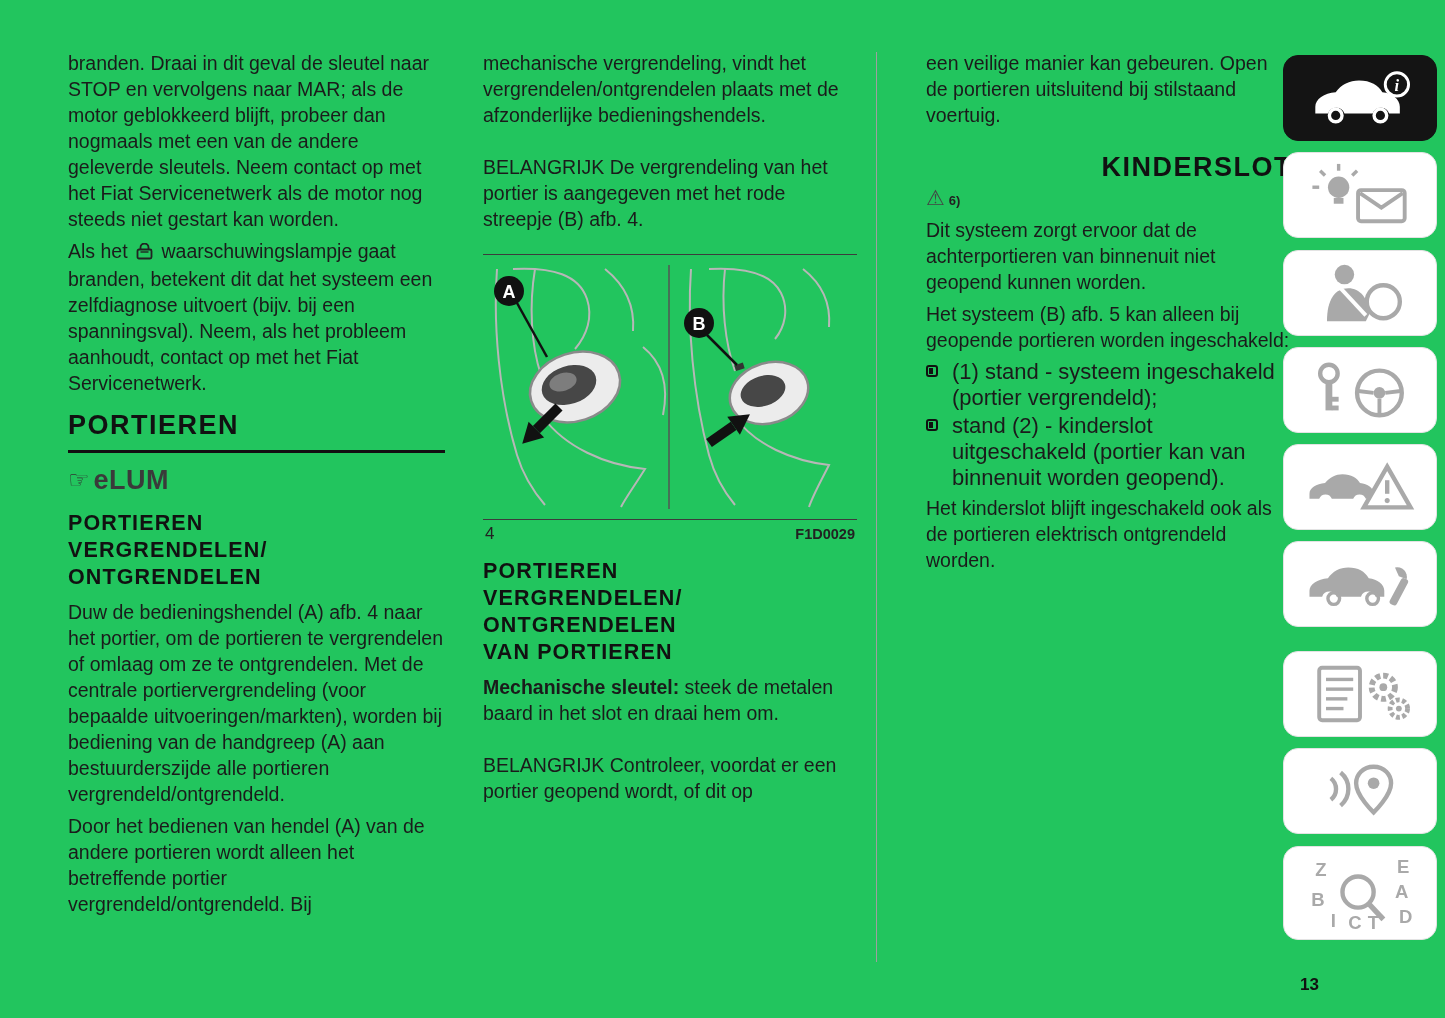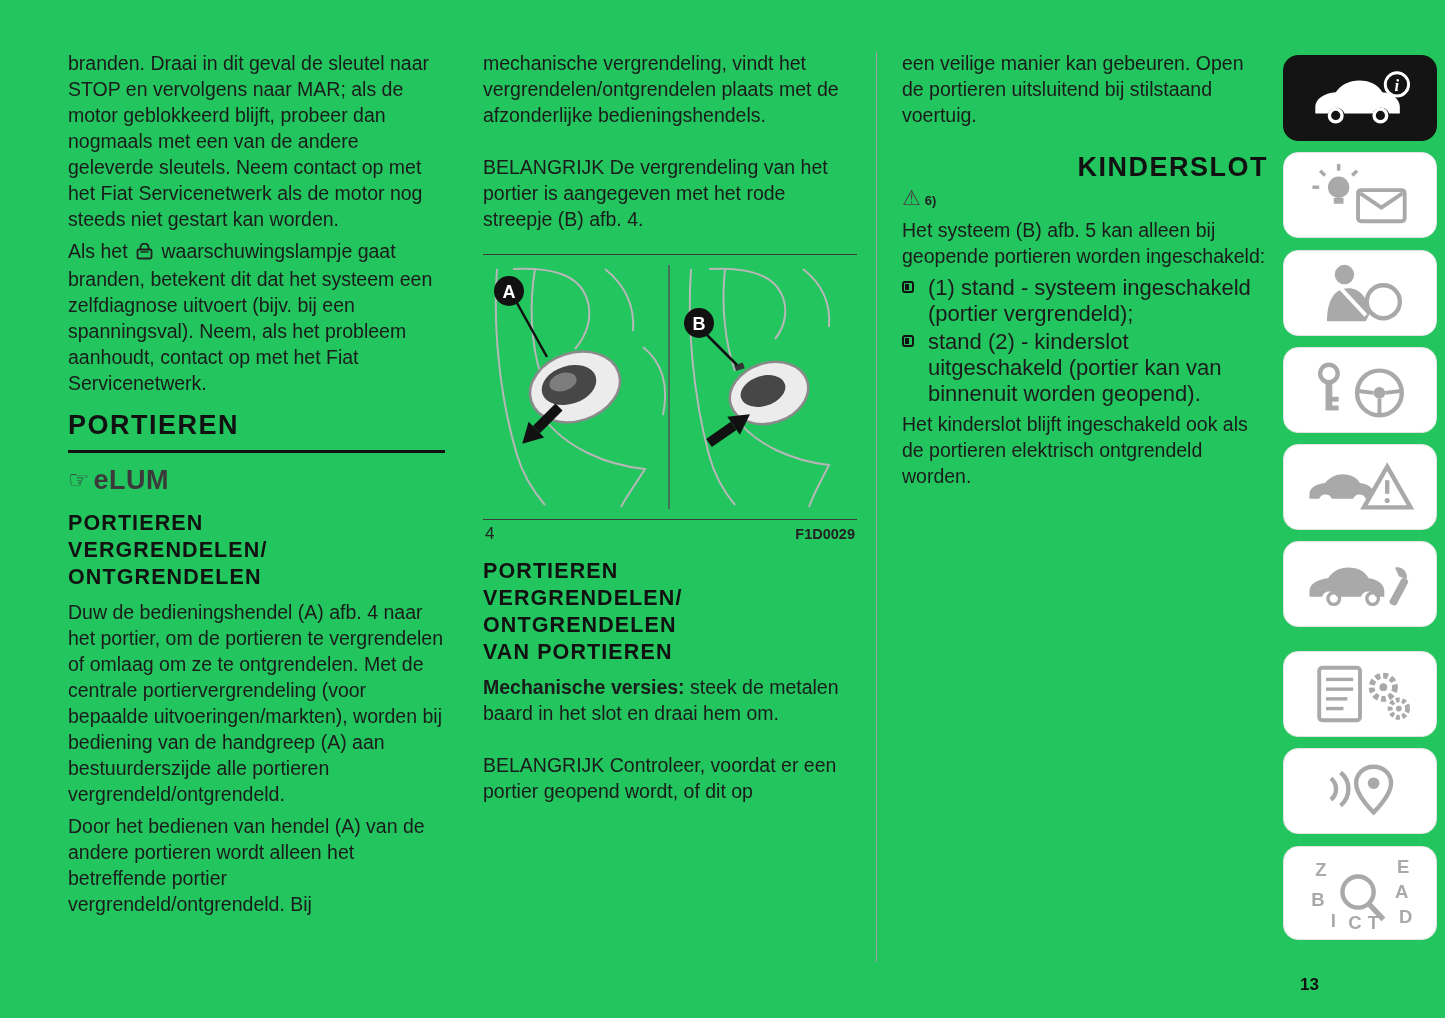--- a/index.html
+++ b/index.html
@@ -9,21 +9,21 @@
     width: 1445px;
     height: 1018px;
     background: #22c55e;
     overflow: hidden;
     font-family: "Liberation Sans", sans-serif;
     color: #1b1b1b;
   }
   .col { position: absolute; top: 50px; }
   .col1 { left: 68px;  width: 377px; }
   .col2 { left: 483px; width: 374px; }
-  .col3 { left: 902px; width: 366px; }
+  .col3 { left: 926px; width: 366px; }
   .p {
     font-size: 19.5px;
     line-height: 26px;
     margin-bottom: 6px;
     color: #1b1b1b;
   }
   .h1 {
     font-size: 27px;
     font-weight: 800;
     letter-spacing: 1.5px;
@@ -212,37 +212,38 @@
     </div>
 
     <div class="h2">
       <div>PORTIEREN</div>
       <div>VERGRENDELEN/</div>
       <div>ONTGRENDELEN</div>
       <div>VAN PORTIEREN</div>
     </div>
 
     <p class="p">
-      <span class="bold-lead">Mechanische versies:</span><span> steek de metalen baard in het slot en draai hem om.</span>
+      <span class="bold-lead">Mechanische sleutel:</span><span> steek de metalen baard in het slot en draai hem om.</span>
     </p>
 
 
     <p class="p gap-top">BELANGRIJK Controleer, voordat er een portier geopend wordt, of dit op</p>
   </div>
 
   <div class="col col3">
     <p class="p">een veilige manier kan gebeuren. Open de portieren uitsluitend bij stilstaand voertuig.</p>
 
     <div class="h1" style="margin-top:24px;text-align:right;">KINDERSLOT</div>
 
     <div class="warn-row">
       <span class="warn-tri">⚠</span>
       <span class="warn-ref">6)</span>
     </div>
 
+    <p class="p">Dit systeem zorgt ervoor dat de achterportieren van binnenuit niet geopend kunnen worden.</p>
     <p class="p">Het systeem (B) afb. 5 kan alleen bij geopende portieren worden ingeschakeld:</p>
 
     <div class="bullet">
       <span class="cbx"></span>
       <span>(1) stand - systeem ingeschakeld (portier vergrendeld);</span>
     </div>
     <div class="bullet">
       <span class="cbx"></span>
       <span>stand (2) - kinderslot uitgeschakeld (portier kan van binnenuit worden geopend).</span>
     </div>

